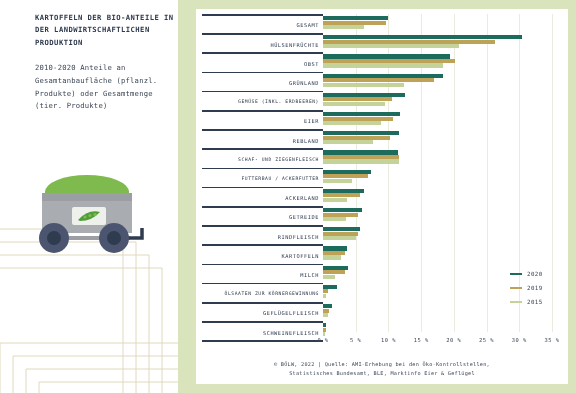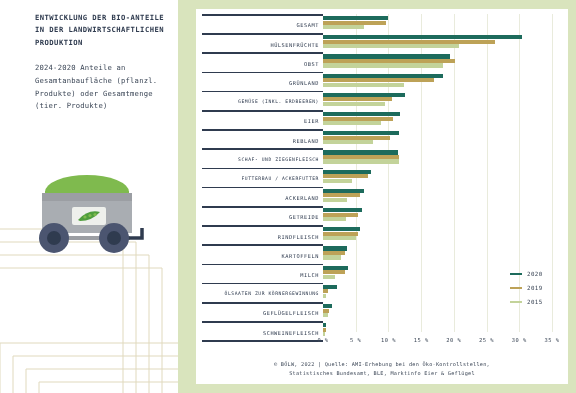--- a/index.html
+++ b/index.html
@@ -104,22 +104,22 @@
     position:absolute;left:196px;top:360px;width:372px;
     text-align:center;font-size:5.2px;line-height:1.75;
     color:#3b4656;letter-spacing:.25px;
   }
 </style>
 </head>
 <body>
 
 <div id="left-panel">
 
-  <div id="headline">ENTWICKLUNG DER BIO-ANTEILE IN DER LANDWIRTSCHAFTLICHEN PRODUKTION</div>
-  <div id="subline">2024-2020
+  <div id="headline">KARTOFFELN DER BIO-ANTEILE IN DER LANDWIRTSCHAFTLICHEN PRODUKTION</div>
+  <div id="subline">2010-2020
 Anteile an Gesamtanbaufläche (pflanzl. Produkte) oder Gesamtmenge (tier. Produkte)</div>
 
   <svg id="corner-lines" viewBox="0 0 185 243">
     <g fill="none" stroke="#e0d9bd" stroke-width="1">
       <path d="M0 79 H123 V243"></path>
       <path d="M0 92 H136 V243"></path>
       <path d="M0 105 H149 V243"></path>
       <path d="M0 118 H162 V243"></path>
     </g>
     <g fill="none" stroke="#e0d9bd" stroke-width="1">

